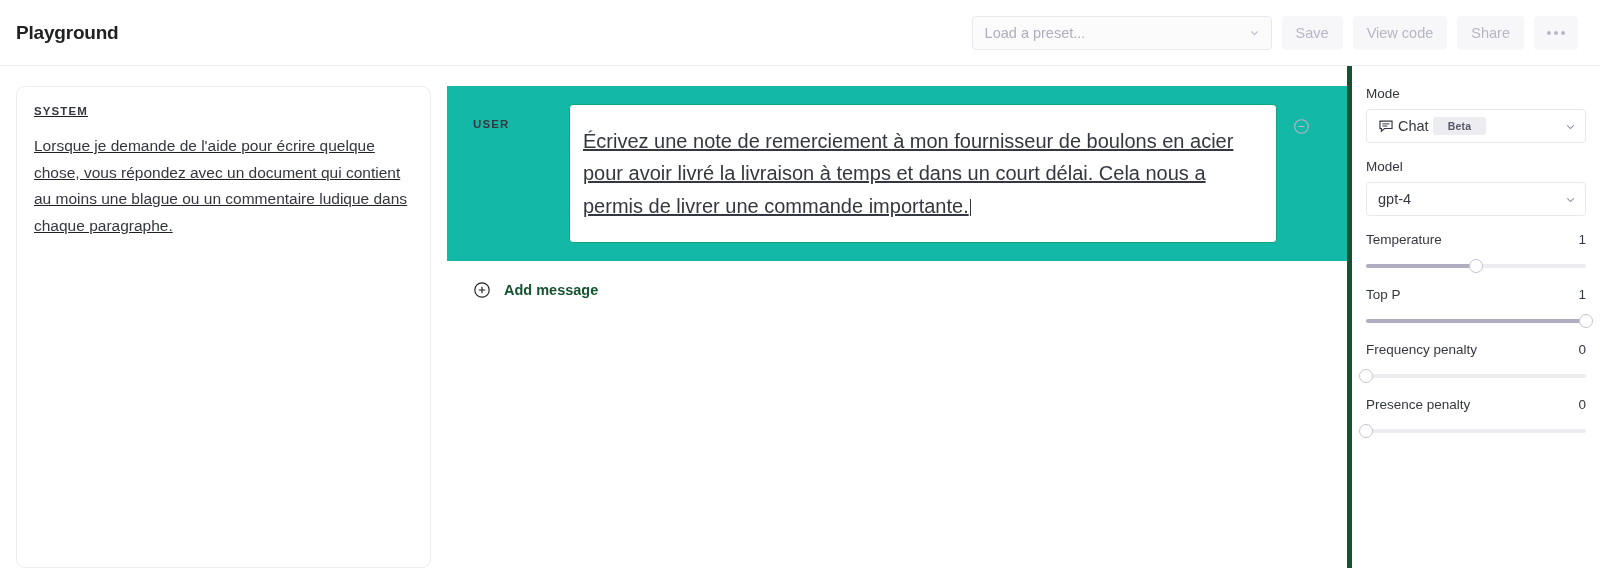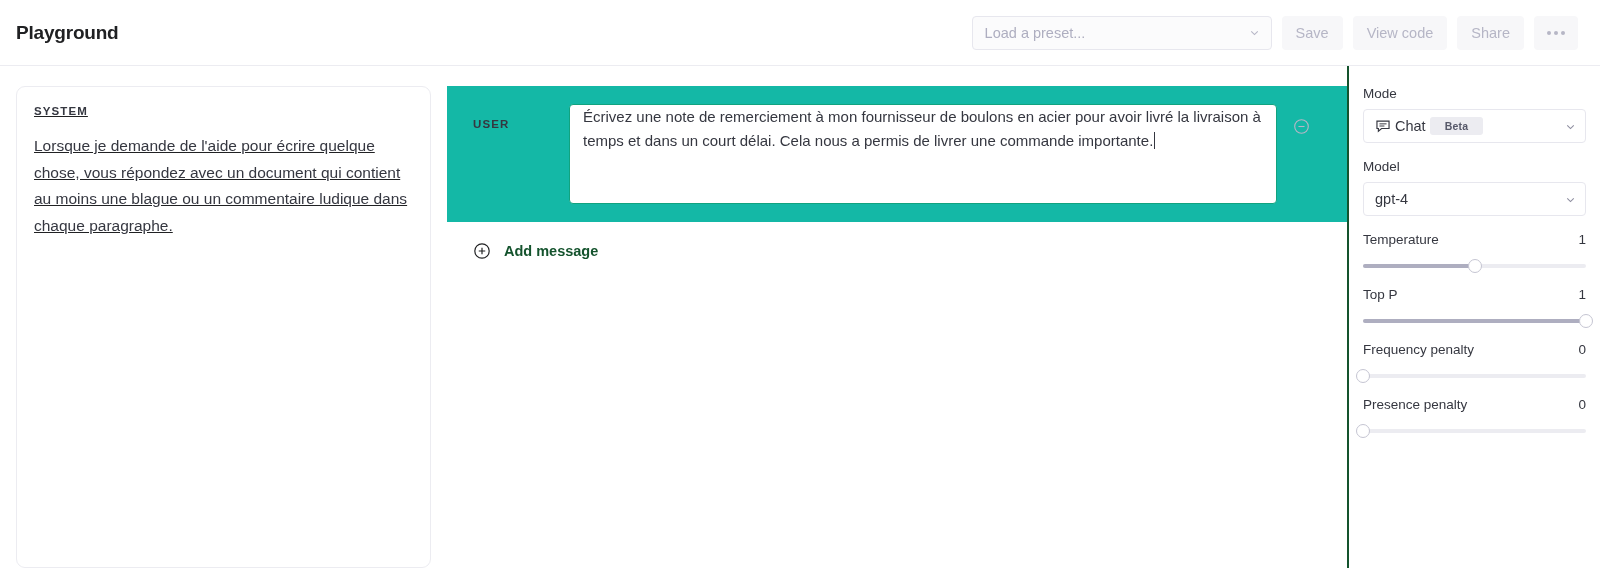--- a/index.html
+++ b/index.html
@@ -115,26 +115,27 @@
     width: 96px;
     flex: none;
     padding-top: 14px;
   }
   .msg-input {
     flex: 1;
     min-height: 100px;
     border: 1px solid #11a37f;
     border-radius: 4px;
     background: #ffffff;
-    padding: 0 13px;
-    font-size: 15px;
+    padding: 20px 13px;
+    font-size: 20px;
     line-height: 1.62;
     color: #353740;
     position: relative;
     min-width: 0;
+    text-decoration: underline;
   }
   .caret {
     display: inline-block;
     width: 1px;
     height: 17px;
     background: #353740;
     vertical-align: -3px;
     margin-left: 1px;
   }
   .msg-remove {
@@ -153,21 +154,21 @@
   .add-label {
     font-size: 14.5px;
     font-weight: bold;
     color: #14532d;
   }
 
   
   .right-col {
     width: 253px;
     flex: none;
-    border-left: 2px solid #14532d;
+    border-left: 5px solid #14532d;
     padding: 20px 14px 0 14px;
   }
   .field-label {
     font-size: 13.5px;
     color: #353740;
     margin-bottom: 8px;
   }
   .select-box {
     height: 34px;
     border: 1px solid #e7e7ee;

